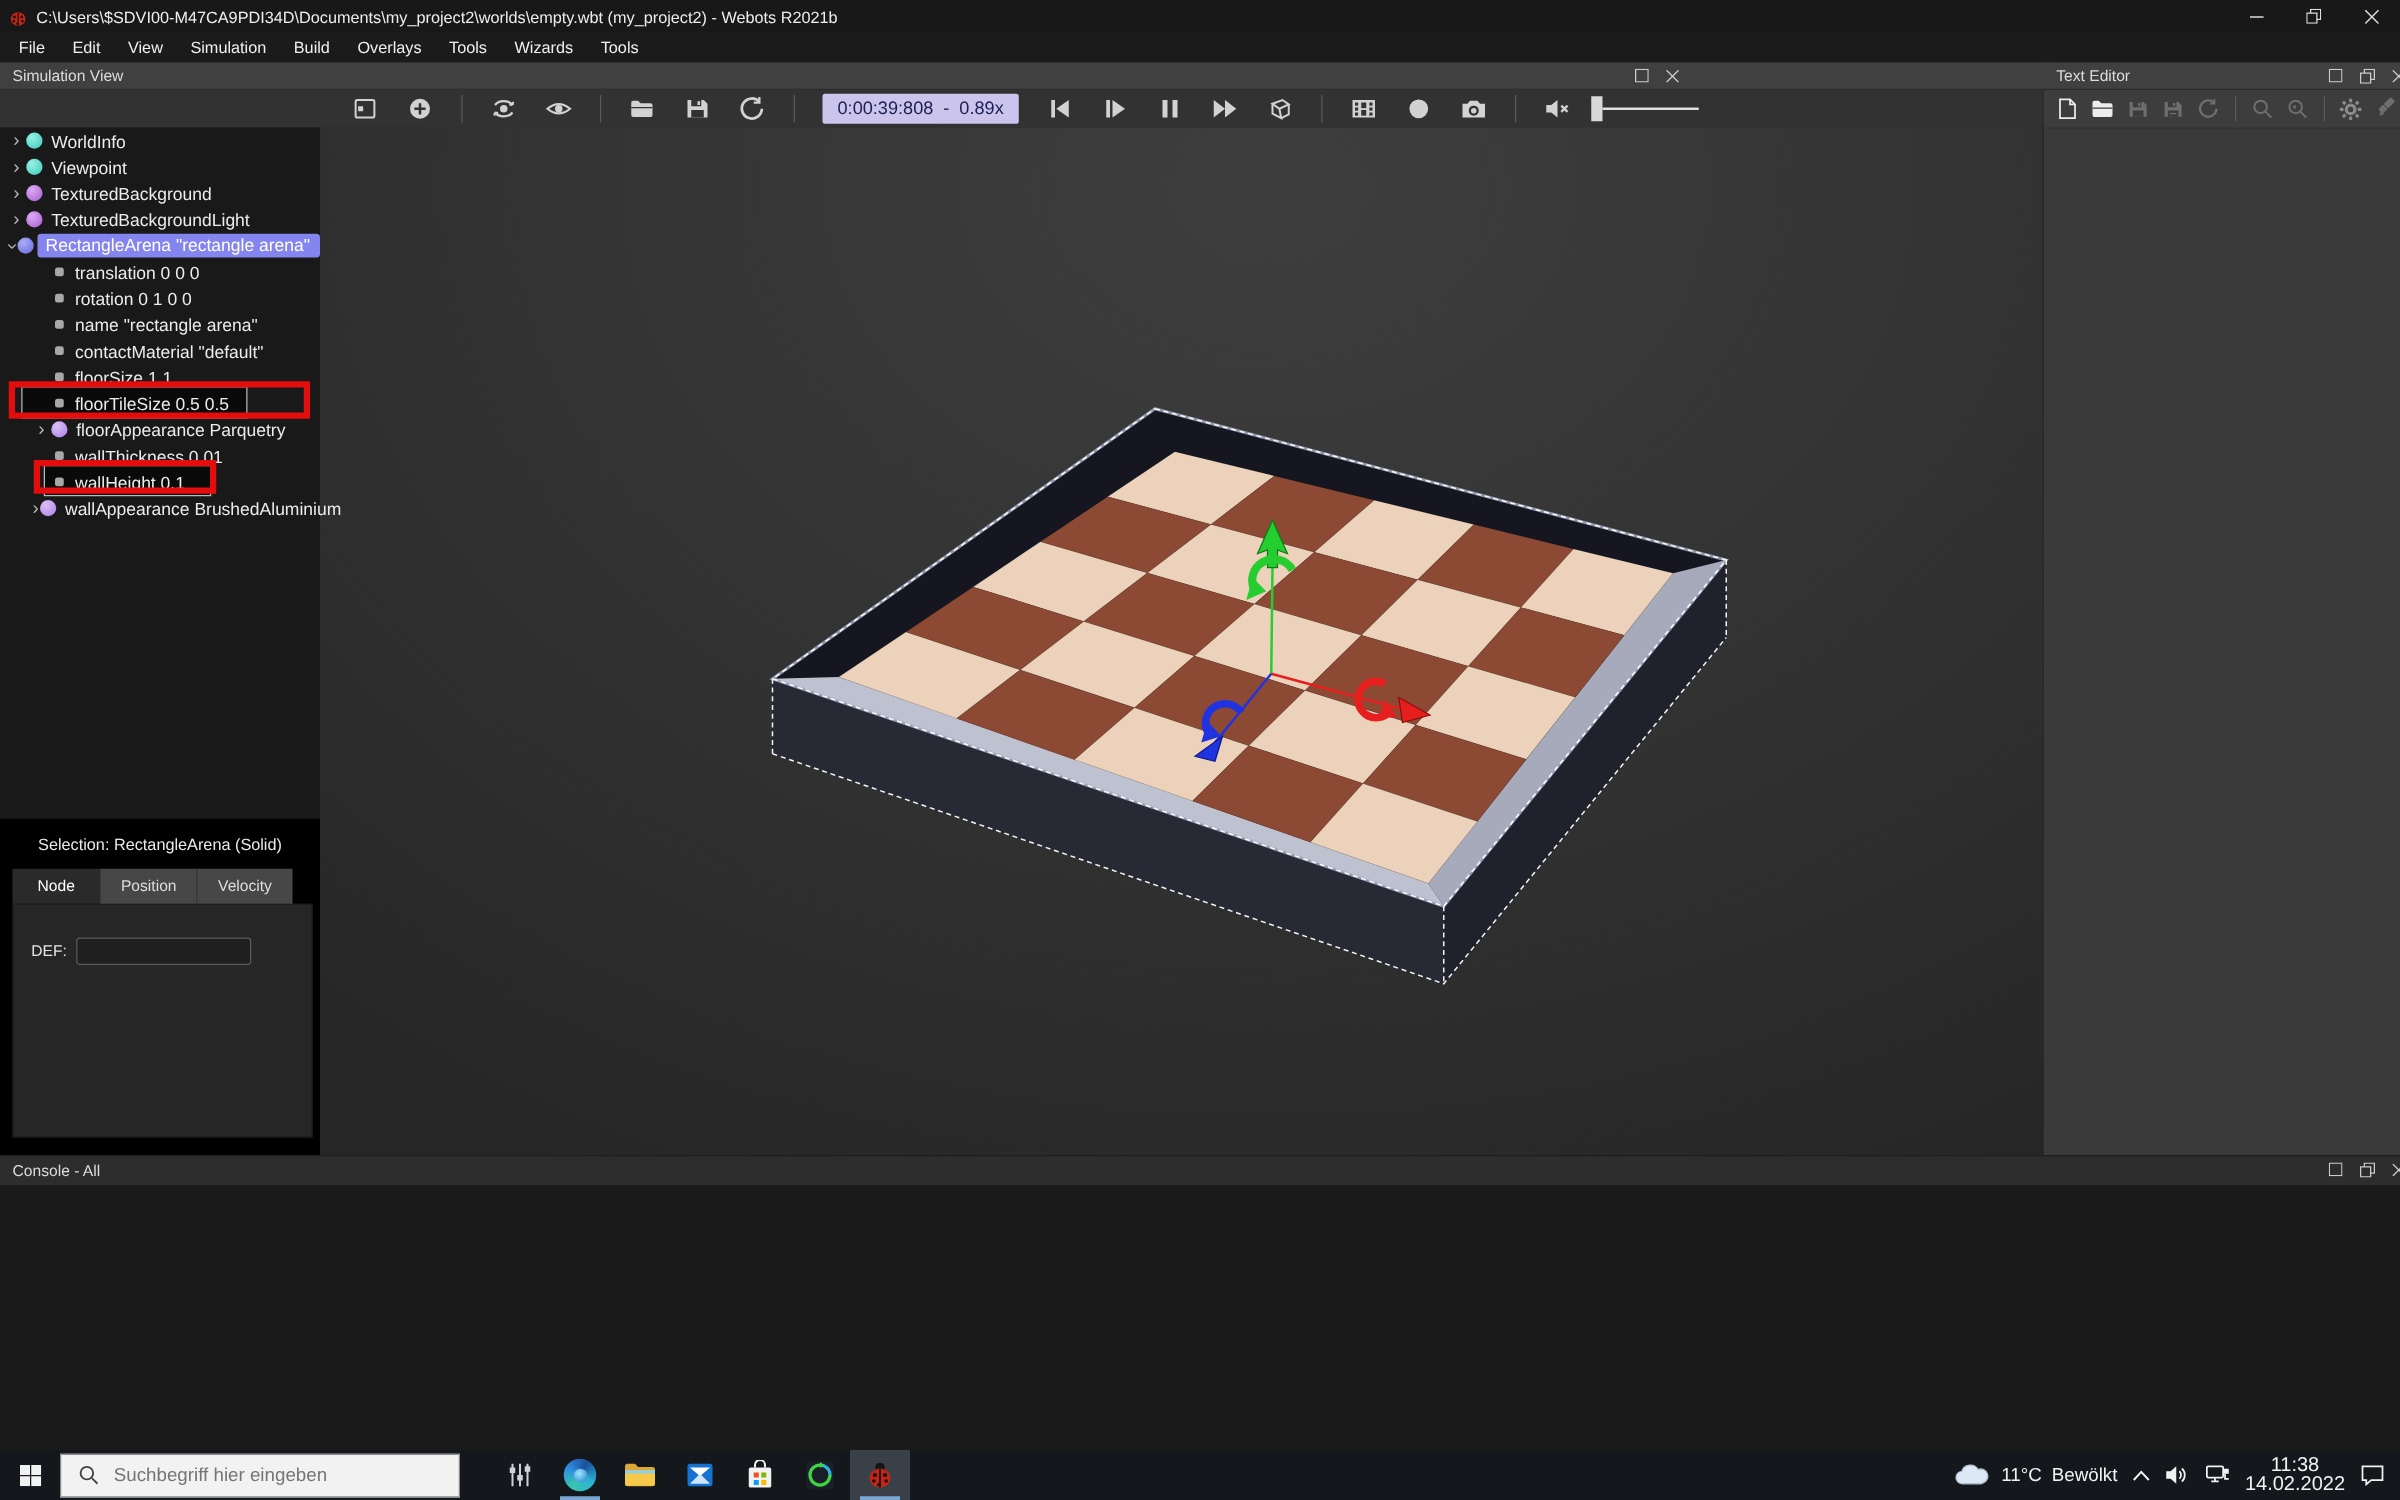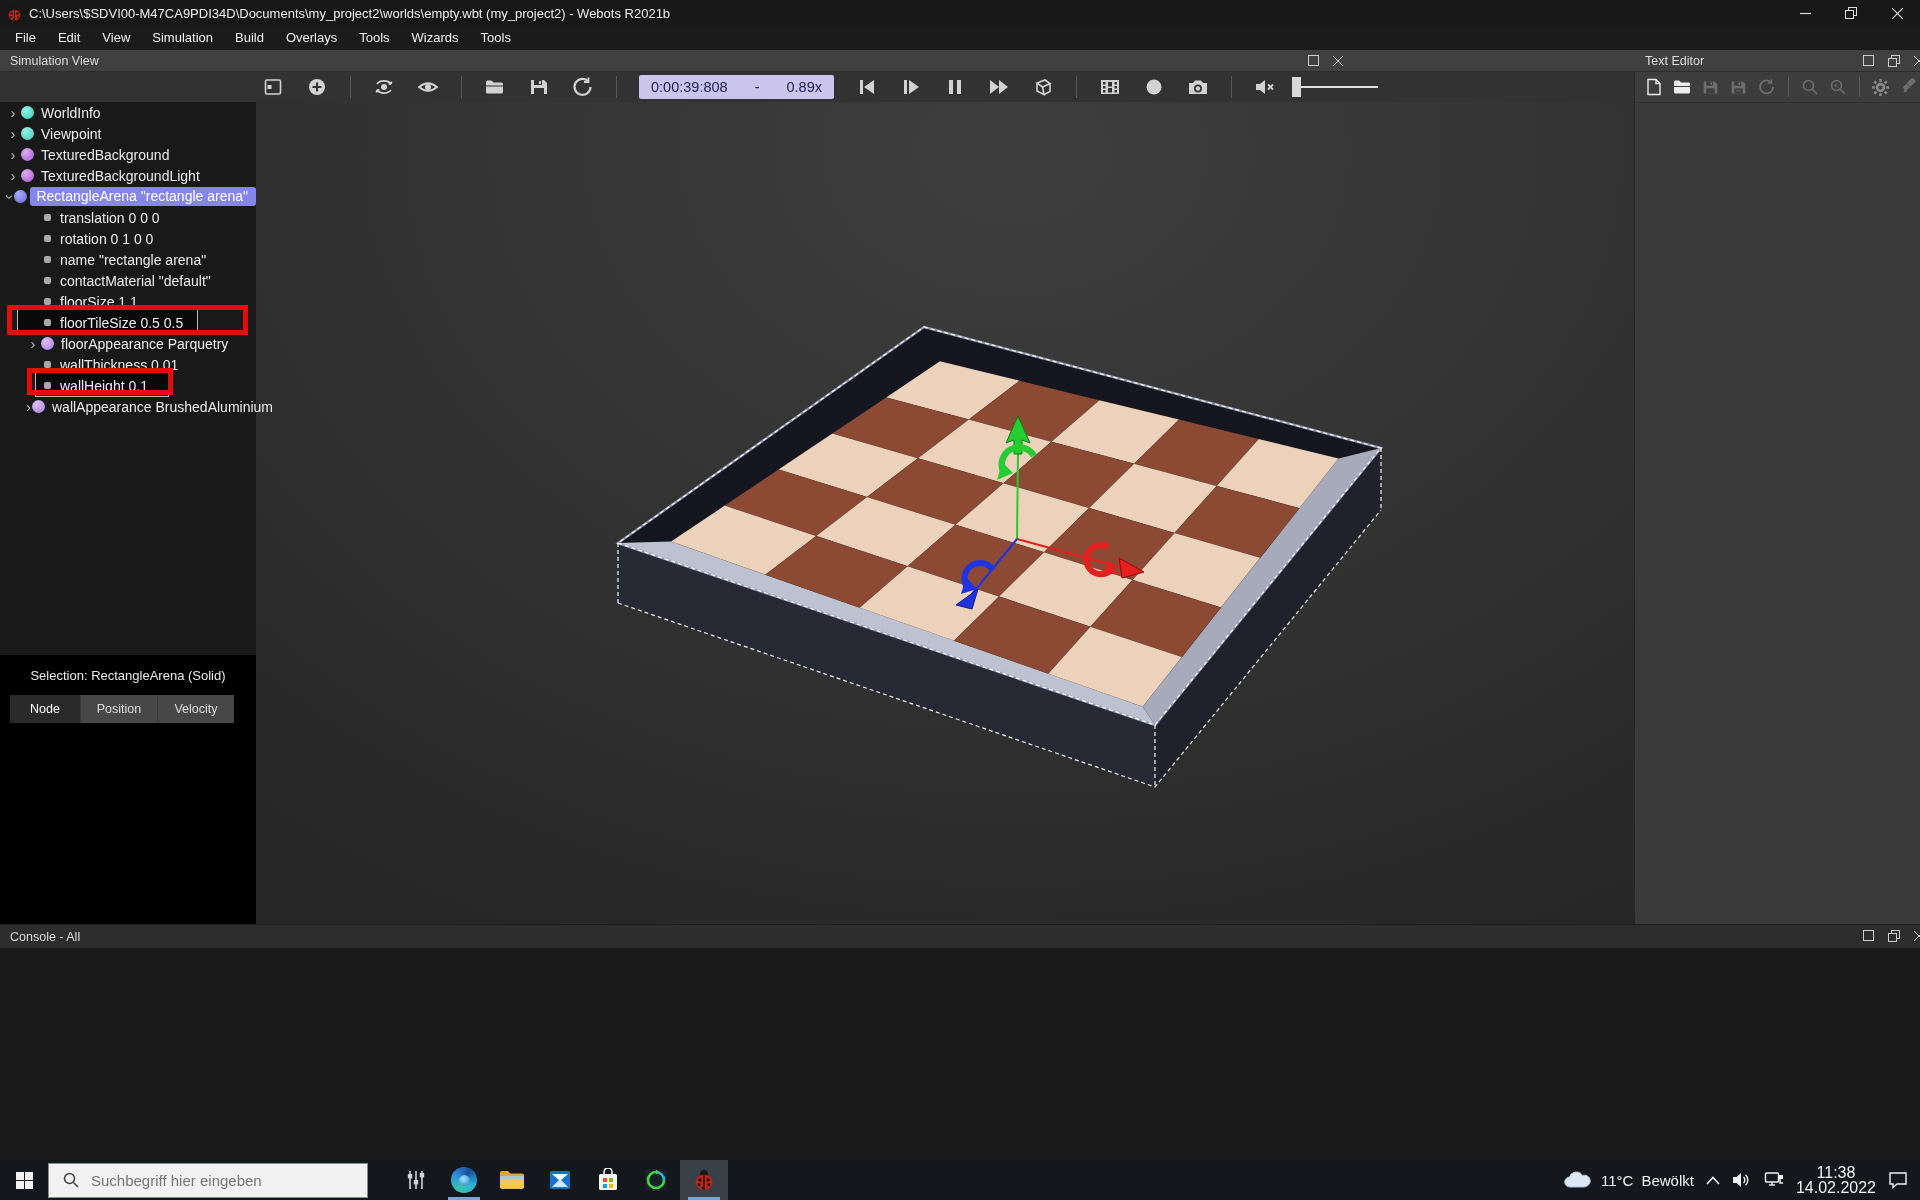--- a/index.html
+++ b/index.html
@@ -25,21 +25,21 @@
   #simhdr{left:0;width:1633px;padding-left:10px;}
   #tehdr{left:1635px;width:285px;padding-left:10px;}
   .hdrbtns{position:absolute;right:6px;top:0;height:21px;display:flex;align-items:center;gap:14px;}
 
   
   #simtoolbar{position:absolute;left:0;top:72px;width:1634px;height:30px;background:#323232;
     display:flex;align-items:center;justify-content:center;gap:10px;}
   .tbtn{width:34px;height:26px;display:flex;align-items:center;justify-content:center;}
   .tsep{width:1px;height:22px;background:#585858;margin:0 6px;}
   #timebox{background:#cbc5ee;color:#1c1c50;border-radius:2px;height:24px;display:flex;
-    align-items:center;font-size:14.5px;padding:0 12px;gap:27px;margin:0 6px;}
+    align-items:center;font-size:14.5px;padding:0 12px;gap:8px;margin:0 6px;}
   #volslider{display:flex;align-items:center;width:86px;}
   #volhandle{width:9px;height:20px;background:#d8d8d8;}
   #voltrack{flex:1;height:2px;background:#e0e0e0;}
 
   
   #treepanel{position:absolute;left:0;top:102px;width:256px;height:553px;background:#191919;}
   .trow{height:21px;display:flex;align-items:center;font-size:14px;color:#ececec;position:relative;z-index:2;white-space:nowrap;}
   .trow .chev{width:14px;text-align:center;color:#b8b8b8;font-size:15px;line-height:14px;display:inline-block;}
   .chev.exp{transform:rotate(90deg);}
   .nodeicon{width:13px;height:13px;border-radius:50%;margin:0 7px 0 1px;flex:none;}
@@ -407,20 +407,26 @@
   <div id="frame1" class="annot-frame"></div>
   <div id="frame2" class="annot-frame"></div>
 </div>
 
 <div id="leftlower">
   <div id="selbar">Selection: RectangleArena (Solid)</div>
   <div id="tabs">
     <span class="tab active">Node</span>
     <span class="tab inactive">Position</span>
     <span class="tab inactive">Velocity</span>
+  </div>
+  <div id="tabcontent">
+    <div id="defrow">
+      <span id="deflabel">DEF:</span>
+      <input id="definput" value="" style="">
+    </div>
   </div>
 </div>
 
 <div id="viewport">
   <svg id="arena" width="1378" height="822" viewBox="0 0 1378 822">
       <polygon points="668.0,225.0 1125.0,346.0 899.0,623.0 362.0,441.0" fill="#15161f"></polygon>
       <polygon points="415.0,439.6 886.7,604.7 899.0,623.0 362.0,441.0" fill="#c7cbda" opacity="0.95"></polygon>
       <polygon points="886.7,604.7 1082.6,356.5 1125.0,346.0 899.0,623.0" fill="#aeb2c4" opacity="0.95"></polygon>
       <polygon points="683.9,259.3 763.6,278.7 712.8,317.5 630.1,295.4" fill="#ecd2bb" stroke="rgba(0,0,0,0.12)" stroke-width="0.5"></polygon>
       <polygon points="630.1,295.4 712.8,317.5 661.9,356.3 576.3,331.4" fill="#8c4a34" stroke="rgba(0,0,0,0.12)" stroke-width="0.5"></polygon>

